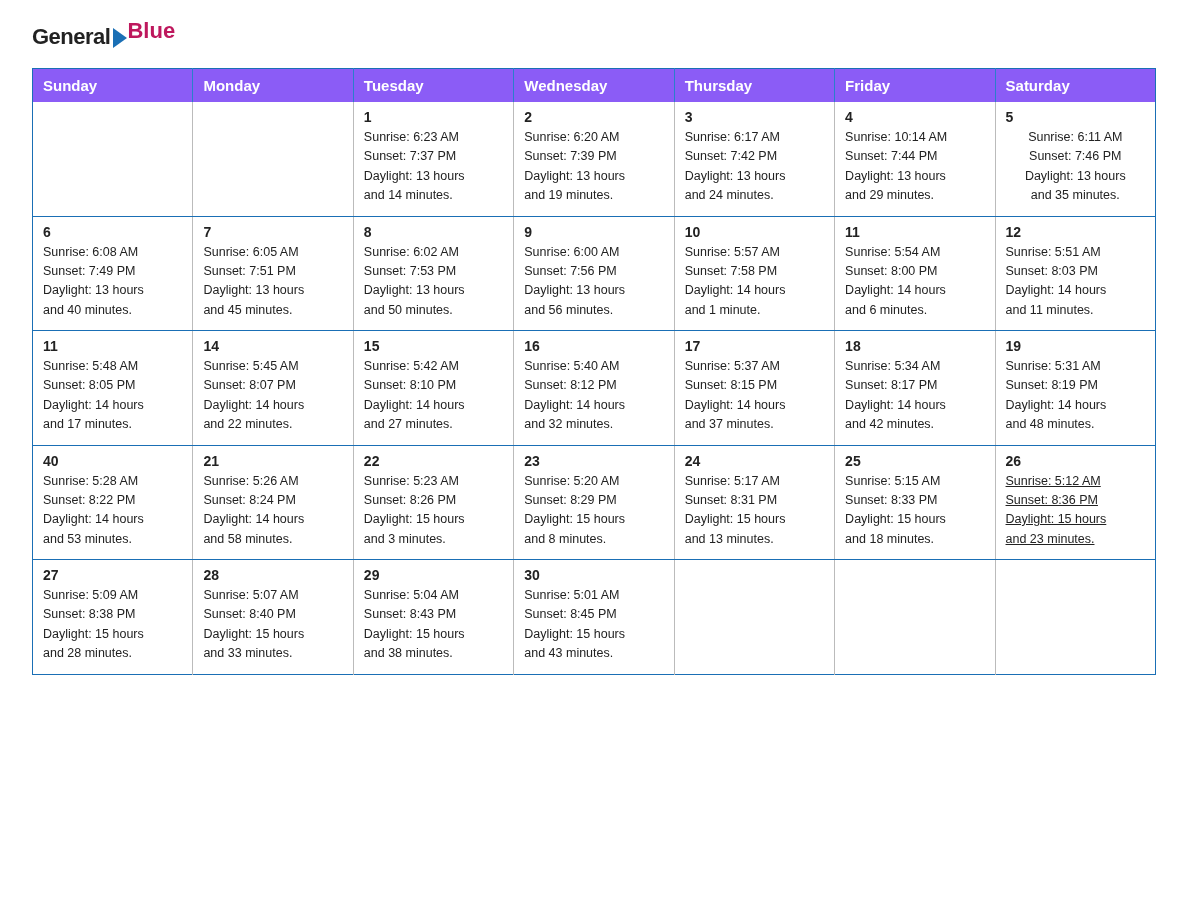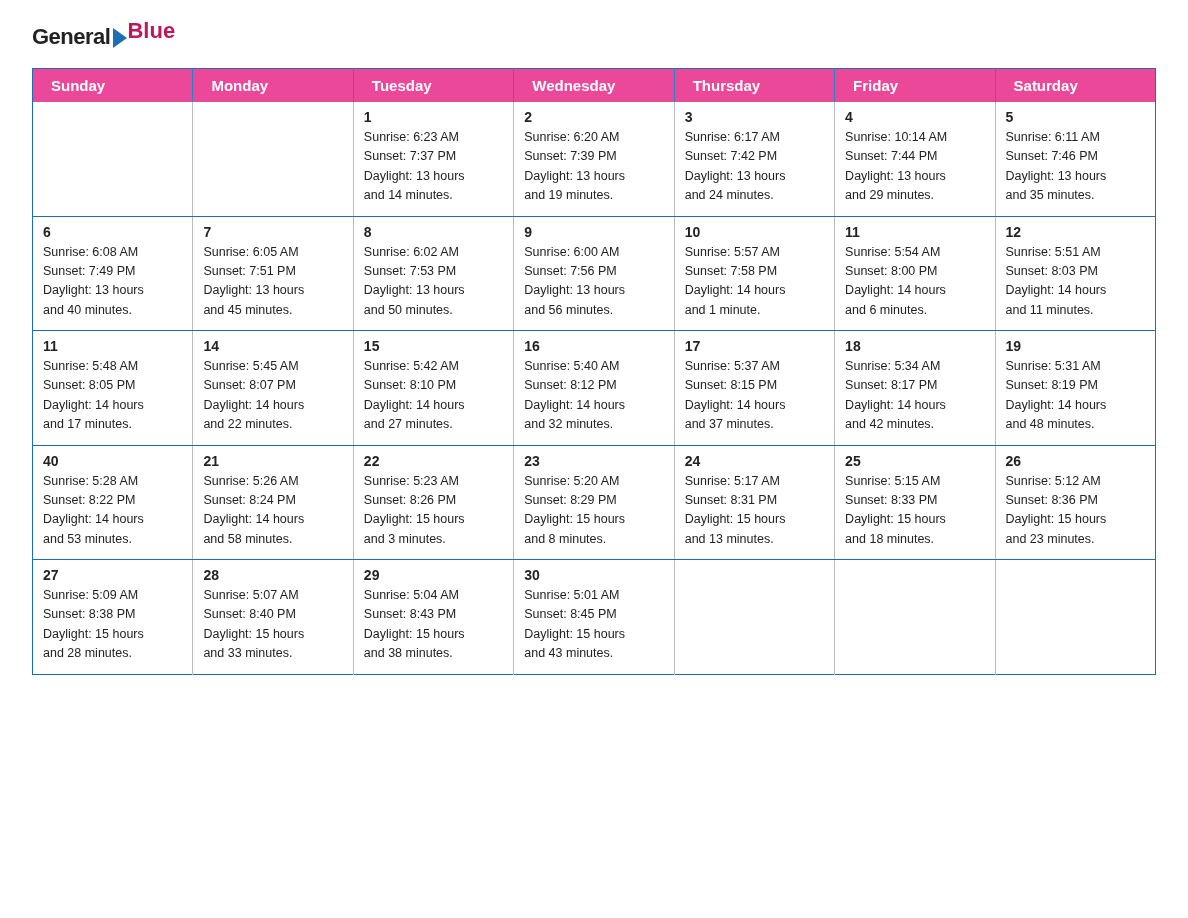--- a/index.html
+++ b/index.html
@@ -57,25 +57,25 @@
       font-size: 20px;
       color: #444;
       margin-top: 4px;
     }
     .calendar {
       width: 100%;
       border-collapse: collapse;
       border: 1.5px solid #1a6fb5;
     }
     .calendar th {
-      background-color: #ec4899;
+      background-color: #8b5cf6;
       color: #fff;
       font-size: 15px;
       font-weight: 600;
-      padding: 8px 18px;
+      padding: 8px 10px;
       text-align: left;
       border-right: 1.5px solid #2a7fcb;
     }
     .calendar th:last-child { border-right: none; }
     .calendar td {
       vertical-align: top;
       padding: 7px 10px 10px 10px;
       border-right: 1px solid #bbb;
       border-bottom: 1.5px solid #1a6fb5;
       width: 14.28%;
@@ -154,21 +154,21 @@
         </td>
         <td>
           <span class="day-num">4</span>
           <div class="day-info" style="white-space: pre-line;">Sunrise: 10:14 AM
 Sunset: 7:44 PM
 Daylight: 13 hours
 and 29 minutes.</div>
         </td>
         <td>
           <span class="day-num">5</span>
-          <div class="day-info" style="white-space: pre-line;">Sunrise: 6:11 AM
+          <div class="day-info" style="white-space: pre-line; text-align: center;">Sunrise: 6:11 AM
 Sunset: 7:46 PM
 Daylight: 13 hours
 and 35 minutes.</div>
         </td>
       </tr>
       <tr>
         <td>
           <span class="day-num">6</span>
           <div class="day-info" style="white-space: pre-line;">Sunrise: 6:08 AM
 Sunset: 7:49 PM
@@ -307,21 +307,21 @@
         </td>
         <td>
           <span class="day-num">25</span>
           <div class="day-info" style="white-space: pre-line;">Sunrise: 5:15 AM
 Sunset: 8:33 PM
 Daylight: 15 hours
 and 18 minutes.</div>
         </td>
         <td>
           <span class="day-num">26</span>
-          <div class="day-info" style="white-space: pre-line;">Sunrise: 5:12 AM
+          <div class="day-info" style="white-space: pre-line; text-decoration: underline;">Sunrise: 5:12 AM
 Sunset: 8:36 PM
 Daylight: 15 hours
 and 23 minutes.</div>
         </td>
       </tr>
       <tr>
         <td>
           <span class="day-num">27</span>
           <div class="day-info" style="white-space: pre-line;">Sunrise: 5:09 AM
 Sunset: 8:38 PM

